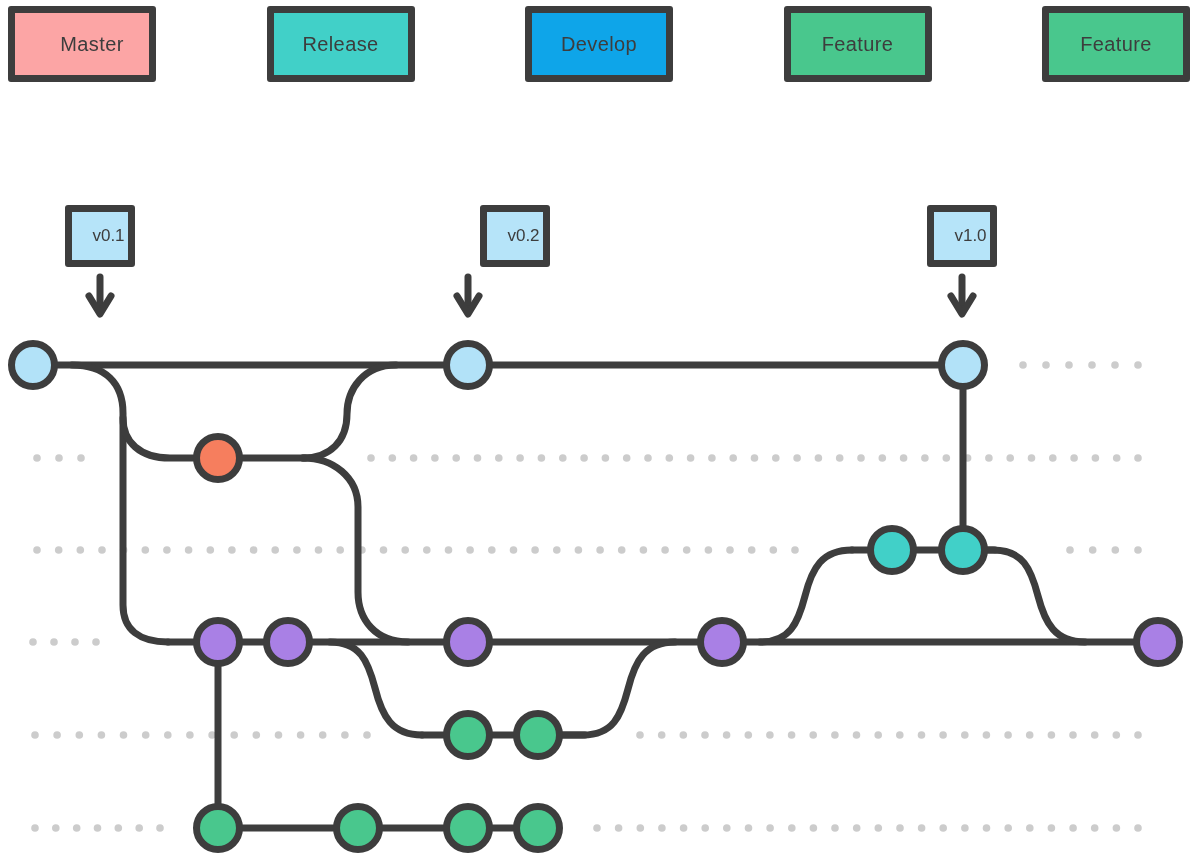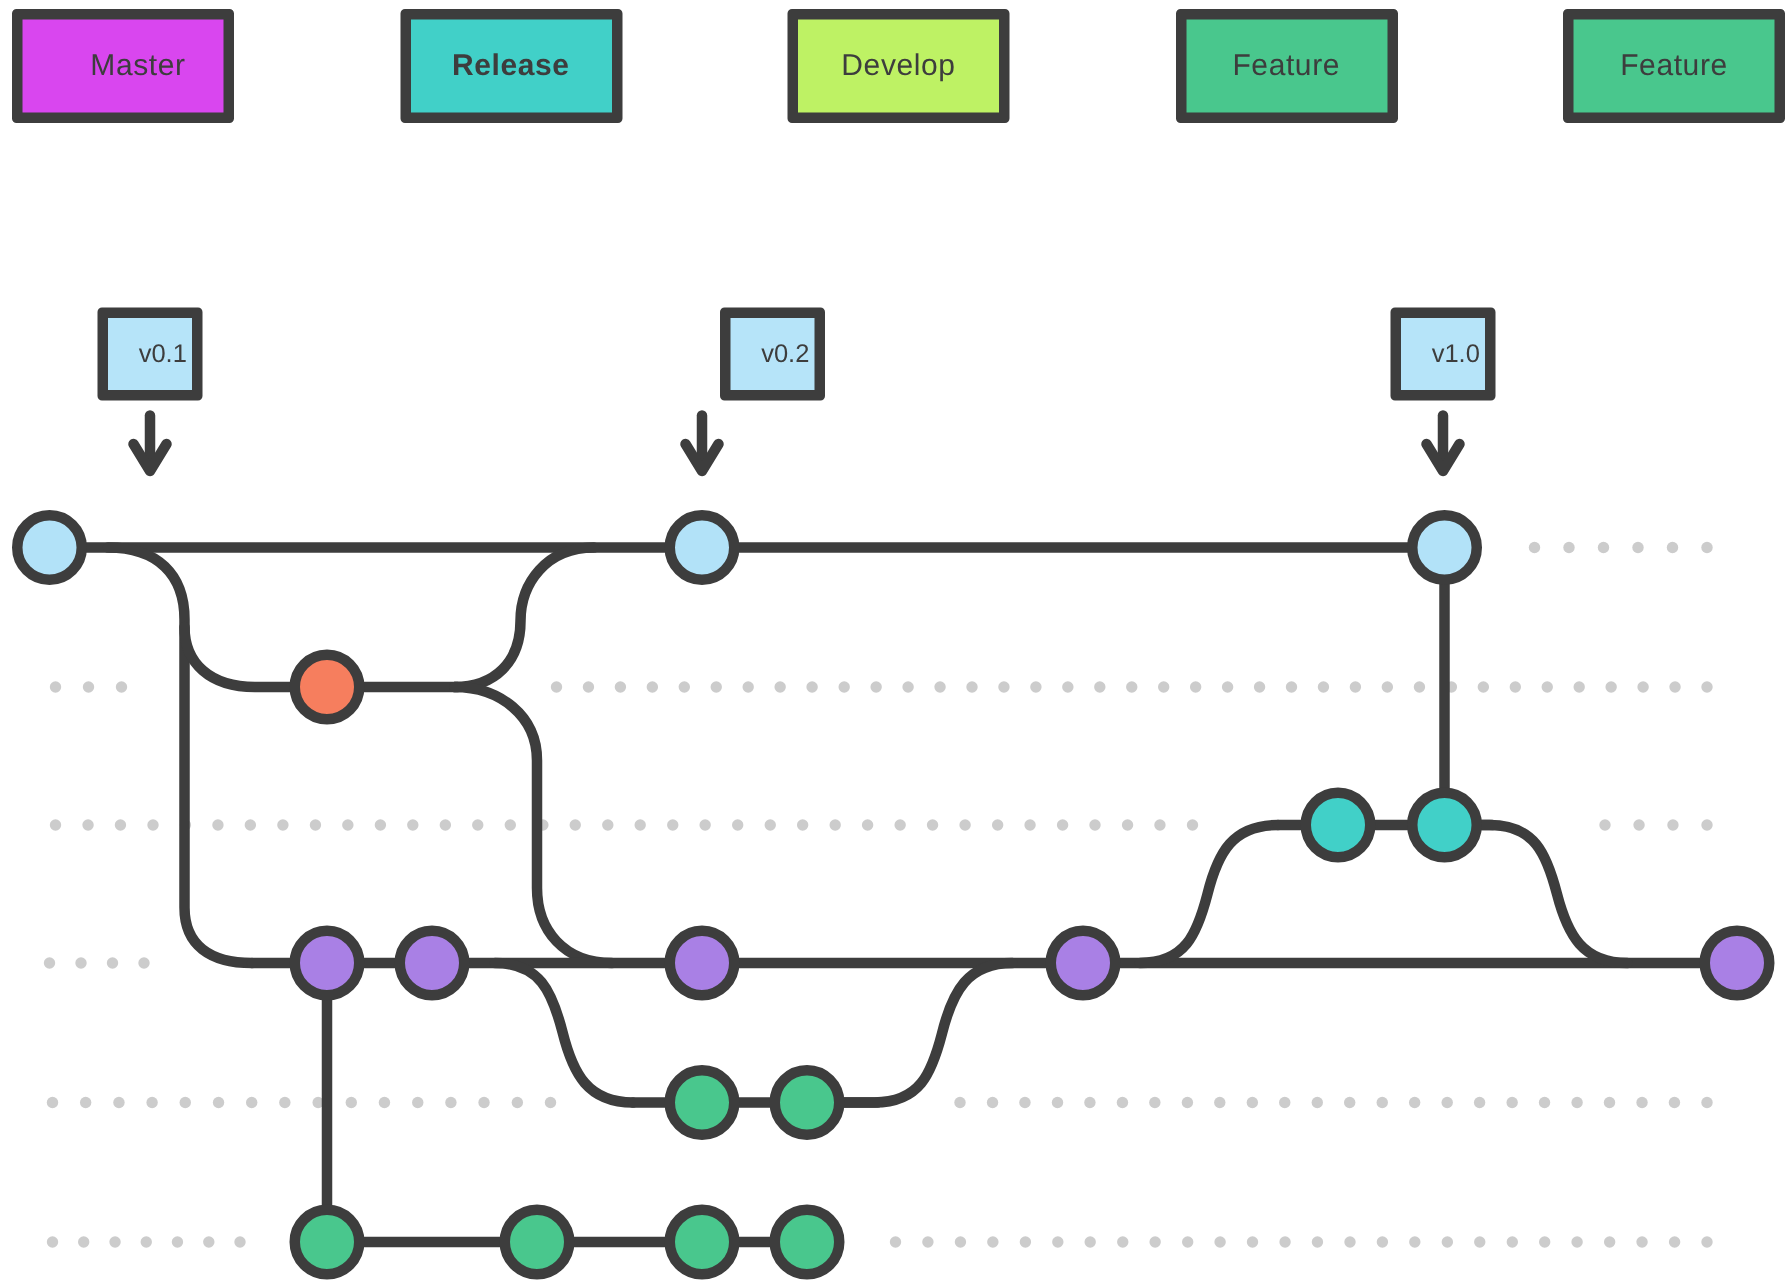--- a/index.html
+++ b/index.html
@@ -268,23 +268,23 @@
     <g id="g-arrows">
         <path d="M 100 277 L 100 309" fill="none" stroke="#3d3d3d" stroke-width="7" stroke-linecap="round"></path>
         <path d="M 89 296 L 100 314 L 111 296" fill="none" stroke="#3d3d3d" stroke-width="7" stroke-linecap="round" stroke-linejoin="round"></path>
         <path d="M 468 277 L 468 309" fill="none" stroke="#3d3d3d" stroke-width="7" stroke-linecap="round"></path>
         <path d="M 457 296 L 468 314 L 479 296" fill="none" stroke="#3d3d3d" stroke-width="7" stroke-linecap="round" stroke-linejoin="round"></path>
         <path d="M 962 277 L 962 309" fill="none" stroke="#3d3d3d" stroke-width="7" stroke-linecap="round"></path>
         <path d="M 951 296 L 962 314 L 973 296" fill="none" stroke="#3d3d3d" stroke-width="7" stroke-linecap="round" stroke-linejoin="round"></path>
       </g>
   </svg>
   <div id="legend">
-      <div class="legend-box" style="background: #d946ef; padding-left: 20px;">Master</div>
-      <div class="legend-box" style="background: rgb(65, 208, 200); font-weight: bold;">Release</div>
-      <div class="legend-box" style="background: #bef264;">Develop</div>
+      <div class="legend-box" style="background: #fca5a5; padding-left: 20px;">Master</div>
+      <div class="legend-box" style="background: rgb(65, 208, 200);">Release</div>
+      <div class="legend-box" style="background: #0ea5e9;">Develop</div>
       <div class="legend-box" style="background: rgb(73, 199, 141);">Feature</div>
       <div class="legend-box" style="background: rgb(73, 199, 141);">Feature</div>
     </div>
   <div id="tags">
       <div class="version-tag" style="left: 65px; background: rgb(182, 228, 249);">v0.1</div>
       <div class="version-tag" style="left: 433px; background: rgb(182, 228, 249); margin-left: 47px;">v0.2</div>
       <div class="version-tag" style="left: 927px; background: rgb(182, 228, 249);">v1.0</div>
     </div>
 </div>
 

